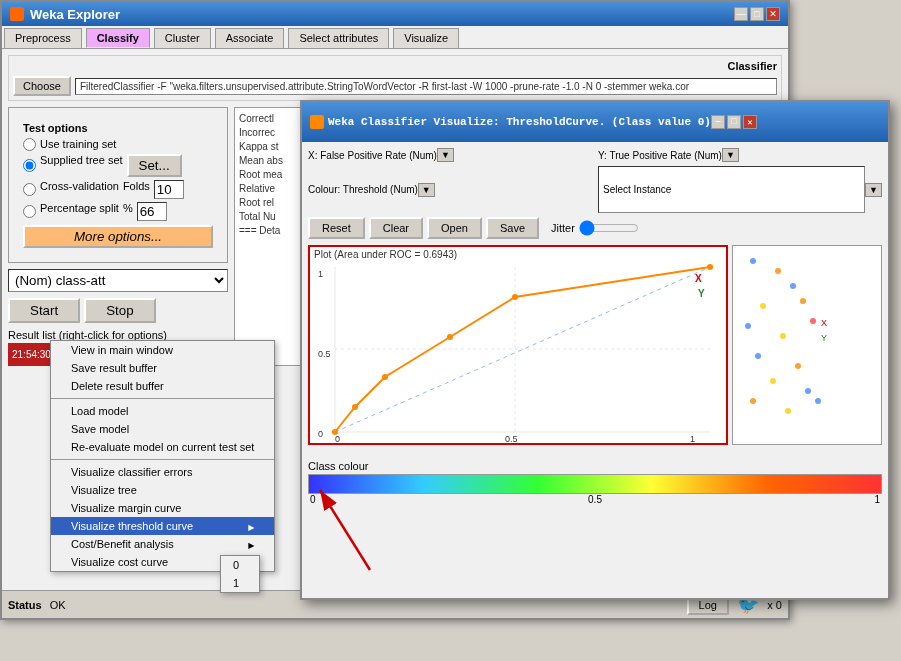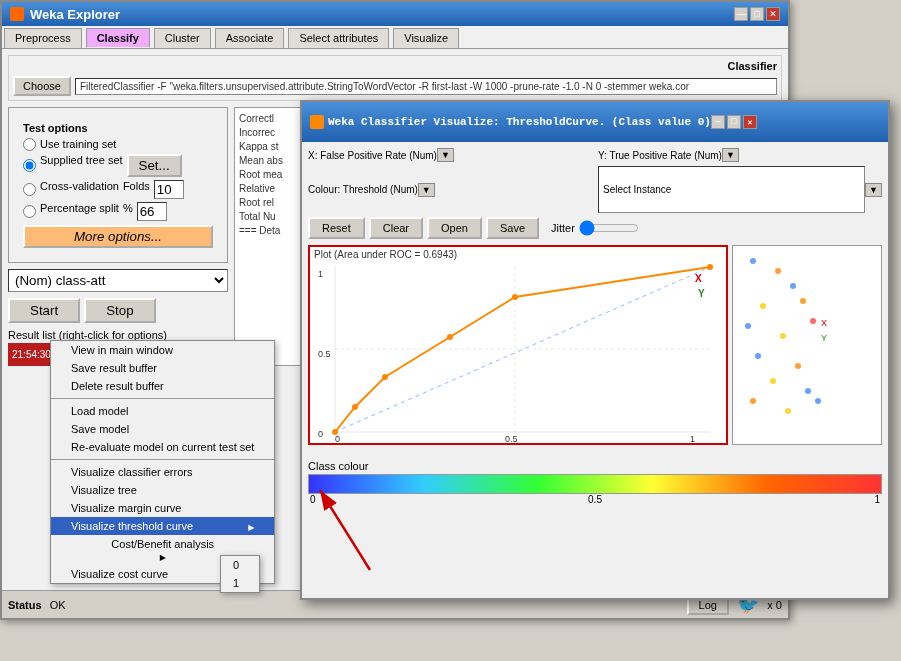--- a/index.html
+++ b/index.html
@@ -414,21 +414,21 @@
   <div class="menu-item">Save model</div>
   <div class="menu-item">Re-evaluate model on current test set</div>
   <div class="menu-separator"></div>
   <div class="menu-item">Visualize classifier errors</div>
   <div class="menu-item">Visualize tree</div>
   <div class="menu-item">Visualize margin curve</div>
   <div class="menu-item active" style="display:flex;justify-content:space-between;gap:14px;">
     <span>Visualize threshold curve</span>
     <span class="submenu-indicator"></span>
   </div>
-  <div class="menu-item" style="display:flex;justify-content:space-between;flex-direction:column;">
+  <div class="menu-item" style="display:flex;justify-content:space-between;">
     <span>Cost/Benefit analysis</span>
     <span class="submenu-indicator"></span>
   </div>
   <div class="menu-item" style="display:flex;justify-content:space-between;">
     <span>Visualize cost curve</span>
     <span class="submenu-indicator"></span>
   </div>
 </div>
 
 <div class="submenu">

